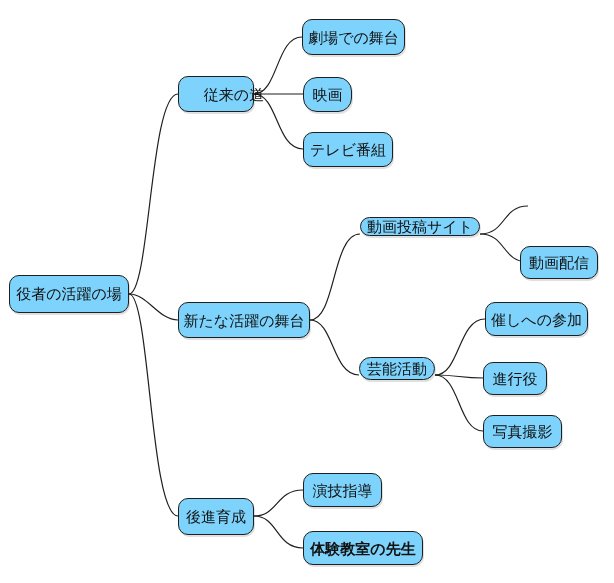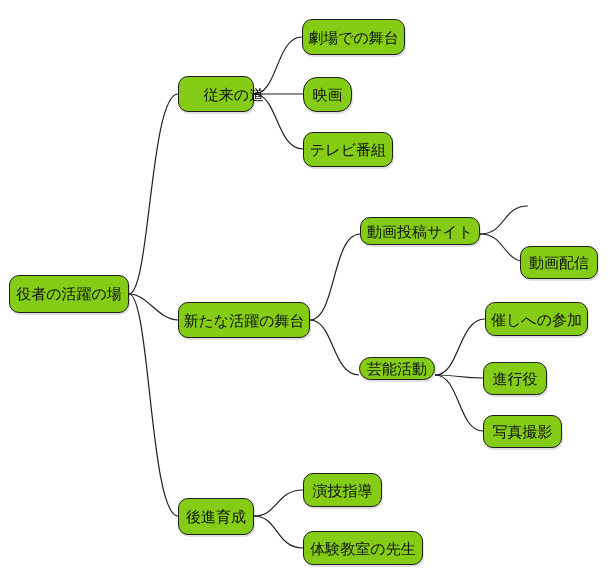--- a/index.html
+++ b/index.html
@@ -23,21 +23,21 @@
     height: 583px;
   }
   svg.edges path {
     fill: none;
     stroke: #1f1f1f;
     stroke-width: 1.2;
   }
   .node {
     position: absolute;
     box-sizing: border-box;
-    background: #84cc16;
+    background: #7dd3fc;
     border: 1.6px solid #1f1f1f;
     border-radius: 10px;
     display: flex;
     align-items: center;
     justify-content: center;
     font-size: 15px;
     line-height: 1;
     color: #111111;
     white-space: nowrap;
     box-shadow: 1px 2px 0 rgba(0,0,0,0.12);
@@ -71,32 +71,32 @@
   <div class="node" style="left:178px; top:76px; width:76px; height:36px;padding-left:36px;">従来の道</div>
 
   <div class="node" style="left:302px; top:19px; width:103px; height:36px;">劇場での舞台</div>
 
   <div class="node" style="left:303px; top:77px; width:49px; height:35px;border-radius:14px;">映画</div>
 
   <div class="node" style="left:303px; top:132px; width:90px; height:35px;">テレビ番組</div>
 
   <div class="node" style="left:178px; top:302px; width:132px; height:36px;">新たな活躍の舞台</div>
 
-  <div class="node" style="left:360px; top:217px; width:120px; height:28px;">動画投稿サイト</div>
+  <div class="node" style="left:360px; top:217px; width:120px; height:19px;">動画投稿サイト</div>
 
 
   <div class="node" style="left:520px; top:246px; width:78px; height:33px;">動画配信</div>
 
   <div class="node" style="left:359px; top:357px; width:76px; height:23px;border-radius:13px;">芸能活動</div>
 
   <div class="node" style="left:485px; top:302px; width:103px; height:34px;">催しへの参加</div>
 
   <div class="node" style="left:483px; top:362px; width:64px; height:33px;">進行役</div>
 
   <div class="node" style="left:483px; top:415px; width:79px; height:33px;">写真撮影</div>
 
   <div class="node" style="left:178px; top:498px; width:76px; height:37px;">後進育成</div>
 
   <div class="node" style="left:303px; top:473px; width:79px; height:34px;">演技指導</div>
 
-  <div class="node" style="left:303px; top:531px; width:120px; height:34px;">体験教室の先生</div>
+  <div class="node" style="left:303px; top:531px; width:120px; height:34px;font-weight:bold;">体験教室の先生</div>
 
 </div>
 
 </body></html>

